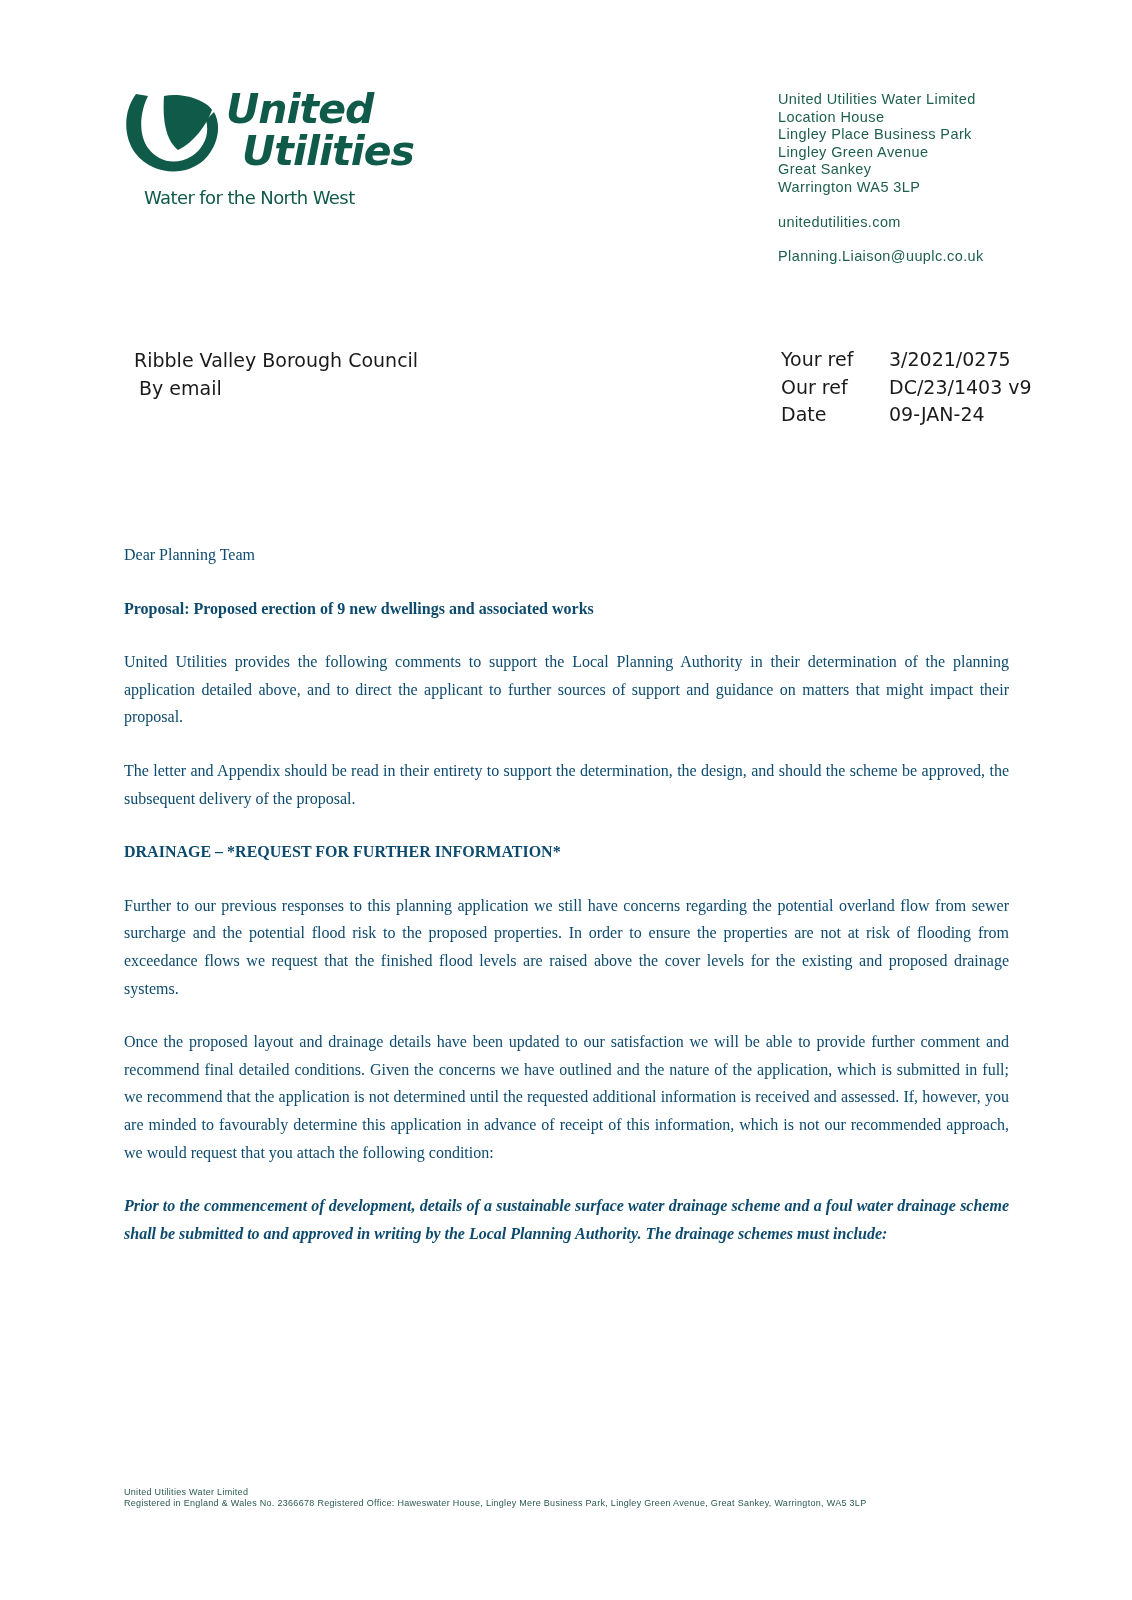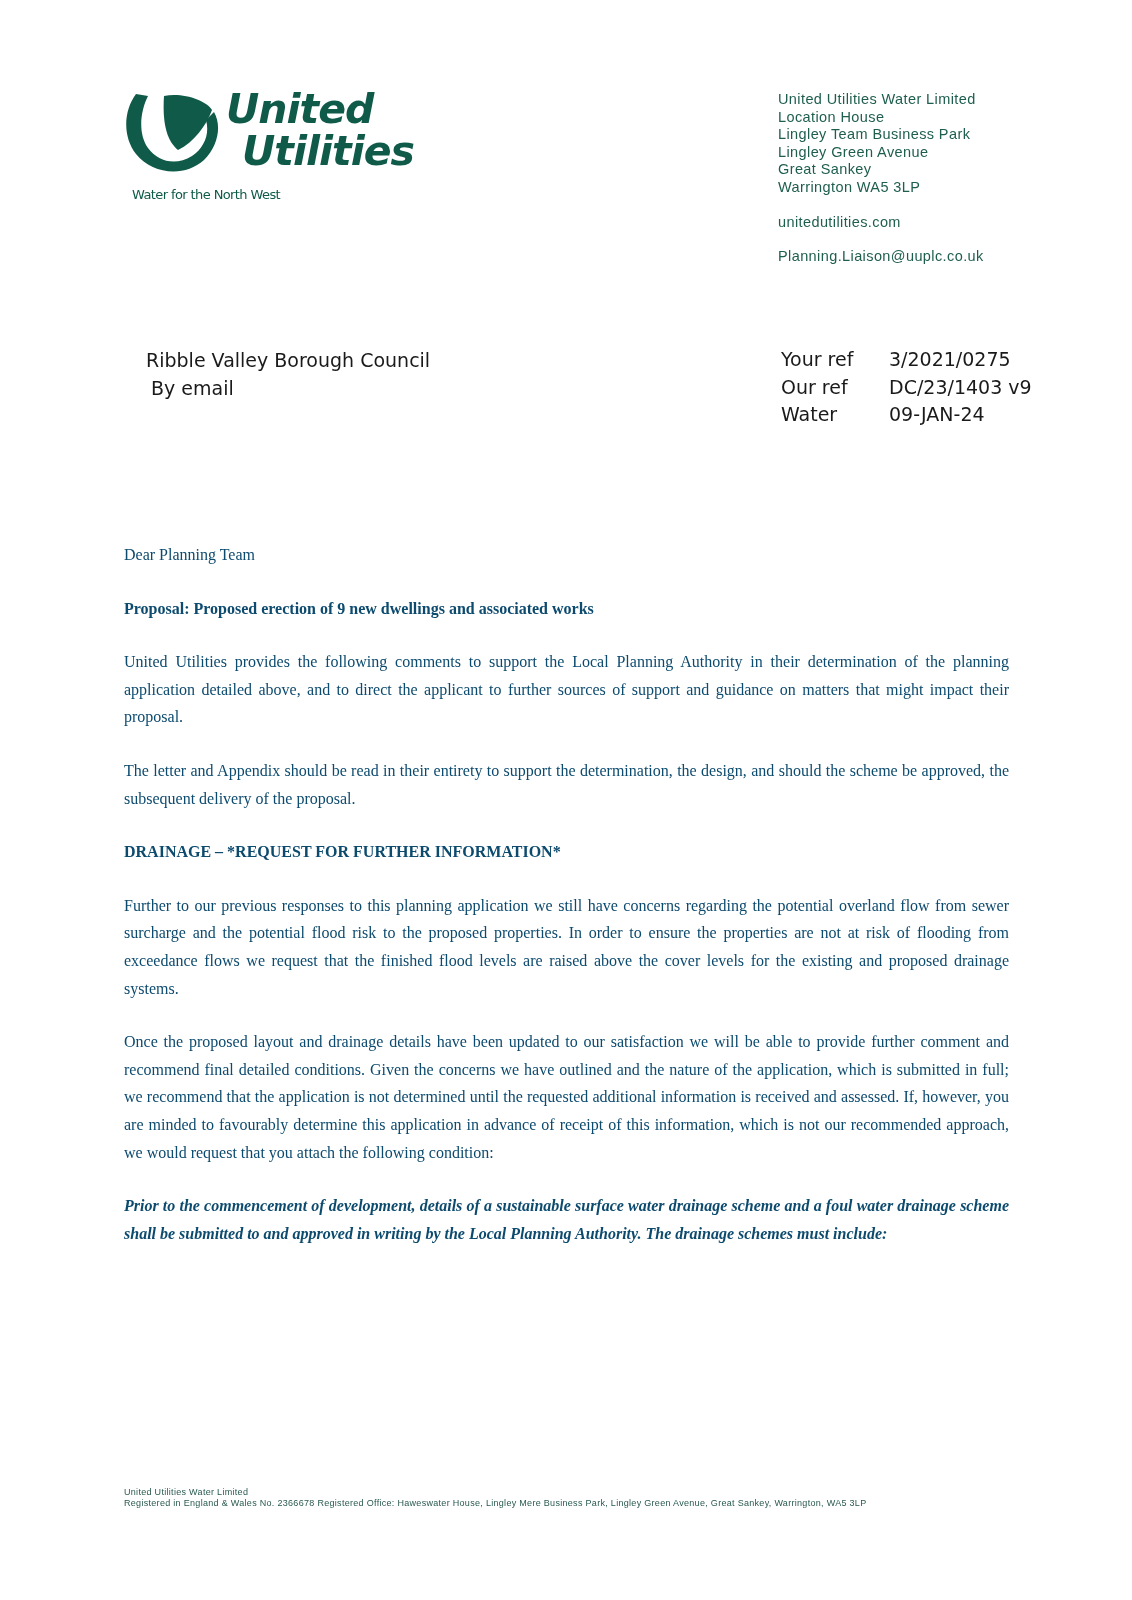--- a/index.html
+++ b/index.html
@@ -8,32 +8,32 @@
   .abs { position: absolute; }
 
   
   #logo { left: 122px; top: 88px; width: 260px; height: 125px; }
   #logo .mark { position: absolute; left: 0; top: 2px; width: 100px; height: 86px; }
   #logo .word { position: absolute; left: 104px; font-family: "DejaVu Sans", sans-serif;
                 font-weight: bold; font-style: italic; color: #0f5a48; font-size: 41px;
                 letter-spacing: -1px; line-height: 42px; }
   #logo .w1 { top: 0px; }
   #logo .w2 { top: 42px; left: 120px; }
-  #logo .tag { position: absolute; left: 10px; top: 99px; font-family: "DejaVu Sans", sans-serif;
-               font-size: 13px; color: #0f5a48; letter-spacing: -0.6px; white-space: nowrap; }
+  #logo .tag { position: absolute; left: 22px; top: 99px; font-family: "DejaVu Sans", sans-serif;
+               font-size: 18px; color: #0f5a48; letter-spacing: -0.6px; white-space: nowrap; }
 
   
   #sender { left: 778px; top: 91px; color: #1e5e4e; font-size: 14.5px; line-height: 17.6px;
             letter-spacing: 0.4px; }
   #sender .gap { height: 17px; }
   #sender .gap2 { height: 17px; }
 
   
   #recipient { left: 134px; top: 346px; font-family: "DejaVu Sans", sans-serif; font-size: 19px;
-               line-height: 28px; color: #1a1a1a; margin-left: 12px; }
+               line-height: 28px; color: #1a1a1a; }
   #recipient .by { padding-left: 5px; }
 
   
   #refs { left: 781px; top: 346px; font-family: "DejaVu Sans", sans-serif; font-size: 19px;
           line-height: 27.5px; color: #1a1a1a; }
   #refs .row { display: flex; align-items: flex-end; }
   #refs .lab { width: 108px; }
 
   
   #body { left: 124px; top: 541px; width: 885px; font-family: Liberation Serif, serif;
@@ -57,21 +57,21 @@
     <path d="M42 6 C60 2 84 10 90 20 C84 36 72 52 56 60 C46 52 40 36 42 6 Z" fill="#0f5a48"></path>
   </svg>
   <div class="word w1">United</div>
   <div class="word w2">Utilities</div>
   <div class="tag">Water for the North West</div>
 </div>
 
 <div id="sender" class="abs">
   <div>United Utilities Water Limited</div>
   <div>Location House</div>
-  <div>Lingley Team Business Park</div>
+  <div>Lingley Place Business Park</div>
   <div>Lingley Green Avenue</div>
   <div>Great Sankey</div>
   <div>Warrington WA5 3LP</div>
   <div class="gap"></div>
   <div>unitedutilities.com</div>
   <div class="gap2"></div>
   <div>Planning.Liaison@uuplc.co.uk</div>
 </div>
 
 <div id="recipient" class="abs">
@@ -82,21 +82,21 @@
 <div id="refs" class="abs">
   <div class="row">
     <span class="lab">Your ref</span>
     <span>3/2021/0275</span>
   </div>
   <div class="row">
     <span class="lab">Our ref</span>
     <span>DC/23/1403 v9</span>
   </div>
   <div class="row">
-    <span class="lab">Water</span>
+    <span class="lab">Date</span>
     <span>09-JAN-24</span>
   </div>
 </div>
 
 <div id="body" class="abs">
   <p class="mb nj">Dear Planning Team</p>
   <p class="b nj mb">Proposal: Proposed erection of 9 new dwellings and associated works</p>
   <p class="mb">United Utilities provides the following comments to support the Local Planning Authority in their determination of the planning application detailed above, and to direct the applicant to further sources of support and guidance on matters that might impact their proposal.</p>
   <p class="mb">The letter and Appendix should be read in their entirety to support the determination, the design, and should the scheme be approved, the subsequent delivery of the proposal.</p>
   <p class="b nj mb">DRAINAGE – *REQUEST FOR FURTHER INFORMATION*</p>

